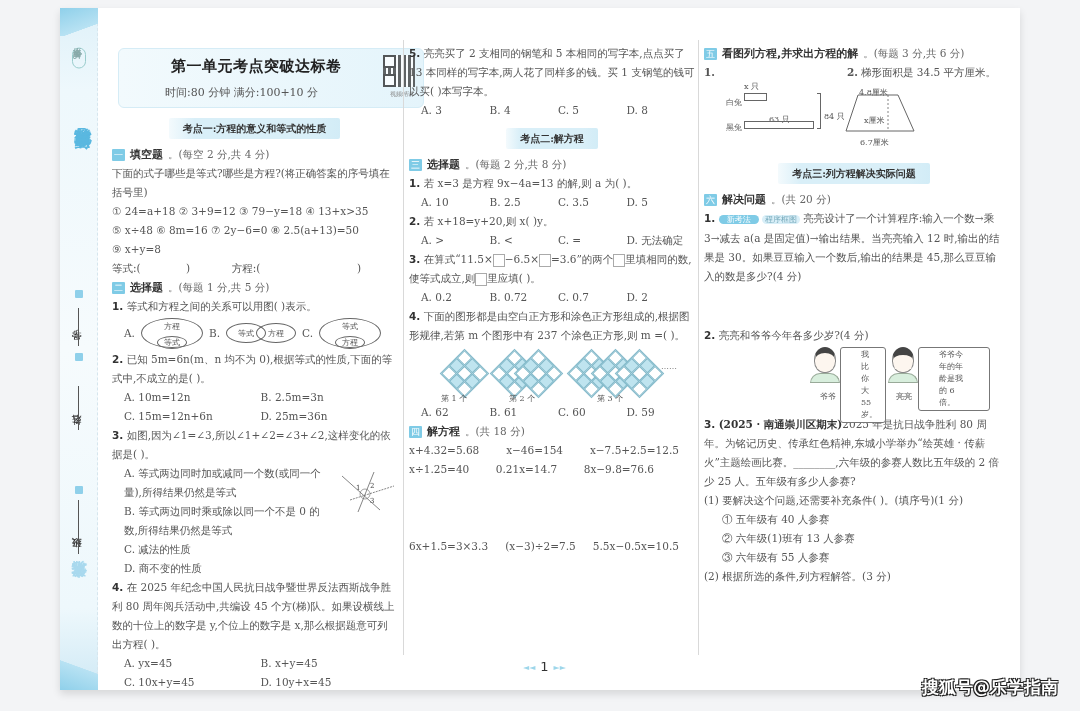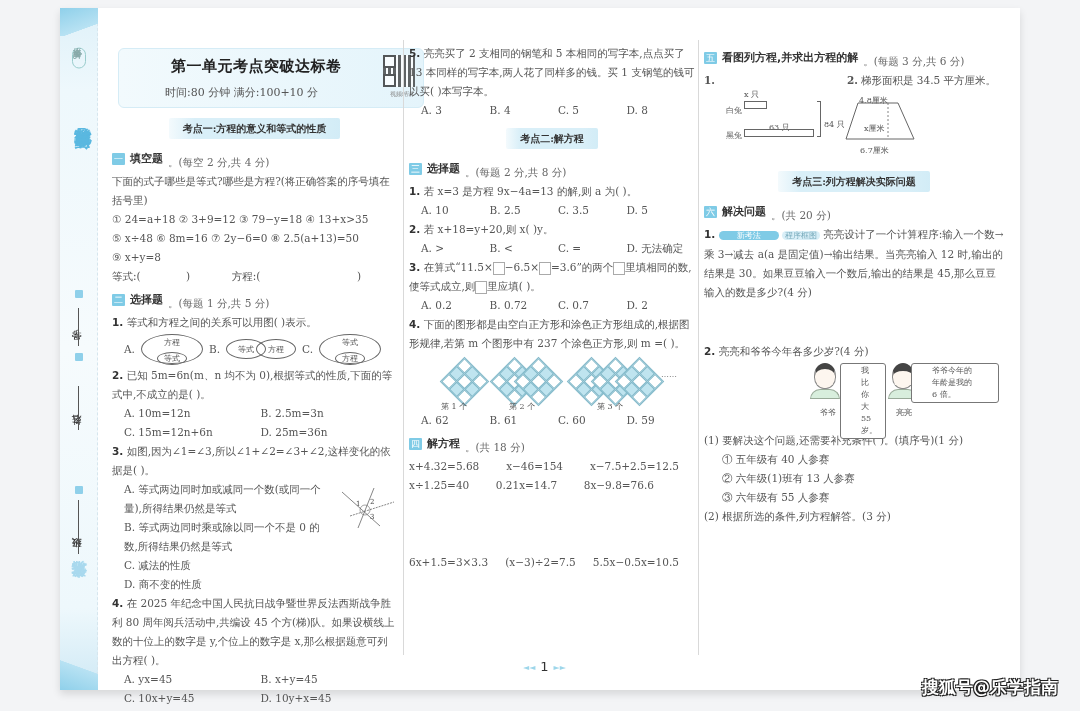--- a/index.html
+++ b/index.html
@@ -70,21 +70,21 @@
 
   .kaodian {
     display: block; margin: 0 auto; width: fit-content; padding: 1px 14px;
     font-size: 10px; font-weight: bold; color: #333;
     background: linear-gradient(90deg, rgba(143,208,234,0.1), #d9eff8 15%, #d9eff8 85%, rgba(143,208,234,0.4));
     border-radius: 2px;
   }
   .sec { display: flex; align-items: center; gap: 5px; font-size: 10.5px; }
   .sec .badge { width: 13px; height: 12px; background: #7fcbe6; color: #fff; font-size: 9px; line-height: 12px; text-align: center; border-radius: 1px; }
   .sec .name { font-family: "DejaVu Sans", sans-serif; font-weight: bold; color: #333; font-size: 11px; }
-  .sec .pts { color: #666; margin-top: 8px; }
+  .sec .pts { color: #666; }
   .q { padding-left: 0; }
   .q .no { font-weight: bold; color: #333; font-family: "DejaVu Sans", sans-serif; }
   .indent { padding-left: 12px; }
   .opts { display: flex; padding-left: 12px; }
   .opts.four span { width: 25%; }
   .opts.two span { width: 50%; }
   .abs { position: absolute; }
   .box-ch { display: inline-block; width: 12px; height: 13px; border: 1px solid #aaa; vertical-align: middle; background: #fff; }
 
   .venn { display: flex; align-items: center; gap: 6px; padding-left: 12px; height: 34px; }
@@ -396,35 +396,39 @@
     <span class="abs lbl-sm" style="left:156px;top:70px">6.7厘米</span>
   </div>
   <span class="kaodian">考点三:列方程解决实际问题</span>
   <div class="sec" style="margin-top:6px">
     <span class="badge">六</span>
     <span class="name">解决问题</span>
     <span class="pts">。(共 20 分)</span>
   </div>
   <div class="q">
     <span class="no">1.</span>
-    <span style="background:#7fcbe6;color:#fff;font-size:8px;padding:0 18px;border-radius:6px">新考法</span>
+    <span style="background:#7fcbe6;color:#fff;font-size:8px;padding:0 8px;border-radius:6px">新考法</span>
     <span style="background:#d9eff8;color:#7ab;font-size:8px;padding:0 3px;border-radius:6px">程序框图</span>
     <span>亮亮设计了一个计算程序:输入一个数→乘 3→减去 a(a 是固定值)→输出结果。当亮亮输入 12 时,输出的结果是 30。如果豆豆输入一个数后,输出的结果是 45,那么豆豆输入的数是多少?(4 分)</span>
   </div>
   <div style="height:40px"></div>
   <div class="q"><span class="no">2.</span> <span>亮亮和爷爷今年各多少岁?(4 分)</span></div>
   <div style="position:relative;height:70px">
     <div class="face hair" style="left:110px;top:2px"></div>
     <div class="shirt" style="left:106px;top:28px"></div>
     <div class="bubble" style="left:136px;top:2px;width:46px">我比你大 55 岁。</div>
     <span class="lbl-sm" style="left:116px;top:42px">爷爷</span>
     <div class="face hair" style="left:188px;top:2px;border-top-width:8px"></div>
     <div class="shirt" style="left:184px;top:28px"></div>
-    <div class="bubble" style="left:207px;top:2px;width:88px">爷爷今年的年龄是我的 6 倍。</div>
+    <div class="bubble" style="left:214px;top:2px;width:72px">爷爷今年的年龄是我的 6 倍。</div>
     <span class="lbl-sm" style="left:192px;top:42px">亮亮</span>
+  </div>
+  <div class="q">
+    <span class="no">3.</span>
+    <span style="font-weight:bold;color:#333">(2025 · 南通崇川区期末)</span><span>2025 年是抗日战争胜利 80 周年。为铭记历史、传承红色精神,东城小学举办“绘英雄 · 传薪火”主题绘画比赛。________,六年级的参赛人数比五年级的 2 倍少 25 人。五年级有多少人参赛?</span>
   </div>
   <div>(1) 要解决这个问题,还需要补充条件(    )。(填序号)(1 分)</div>
   <div style="padding-left:18px">① 五年级有 40 人参赛</div>
   <div style="padding-left:18px">② 六年级(1)班有 13 人参赛</div>
   <div style="padding-left:18px">③ 六年级有 55 人参赛</div>
   <div>(2) 根据所选的条件,列方程解答。(3 分)</div>
 </div>
 
 <div class="pager">
   <span class="arr">◄◄</span><span>1</span><span class="arr">►►</span>

